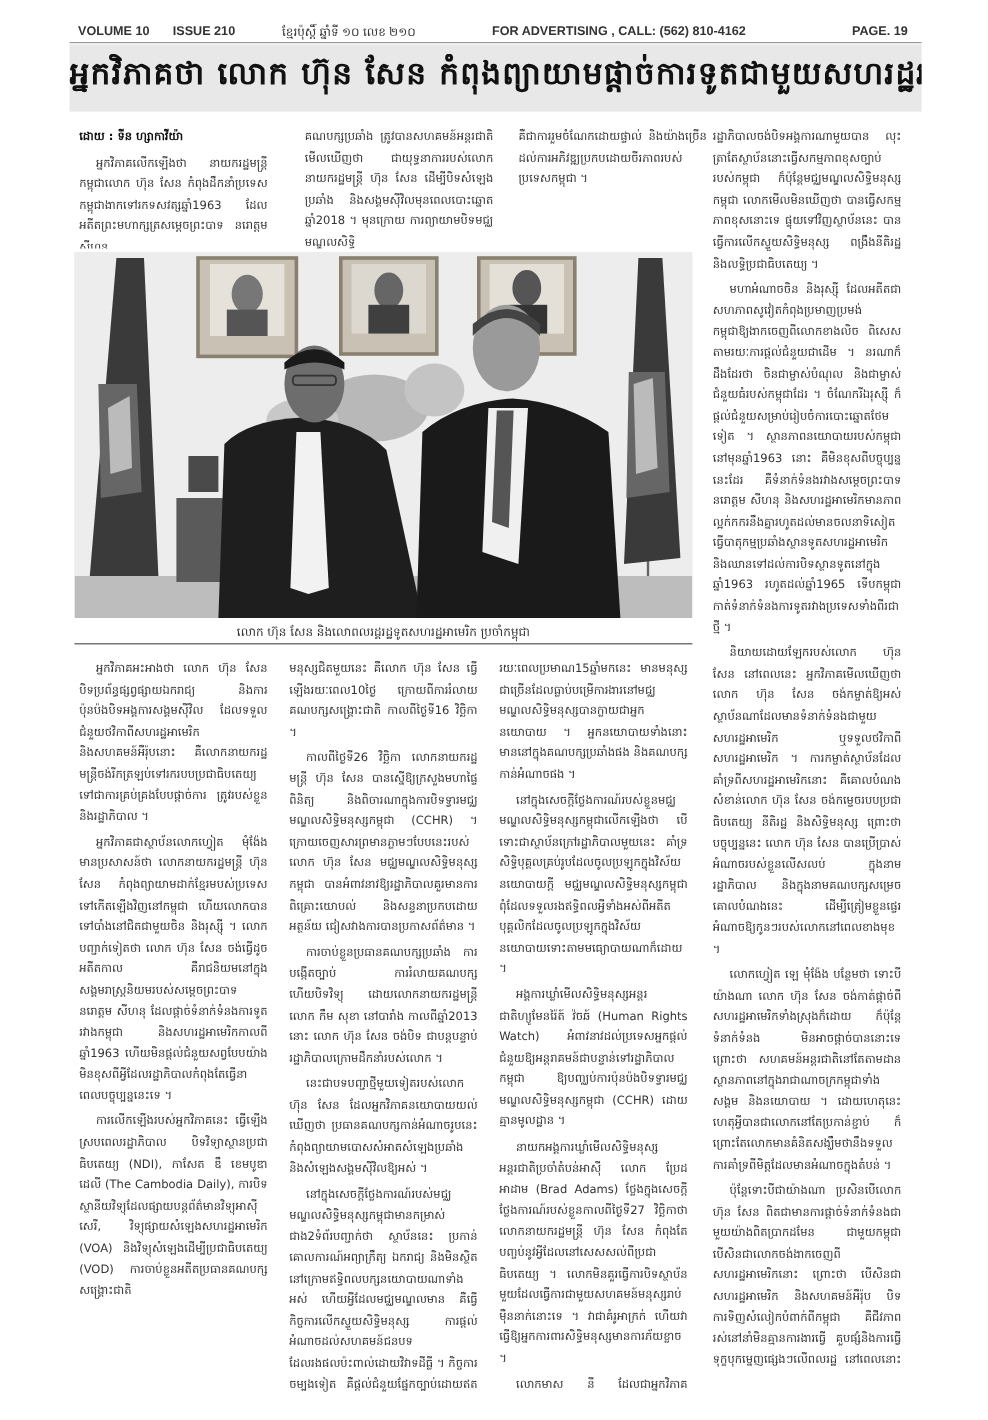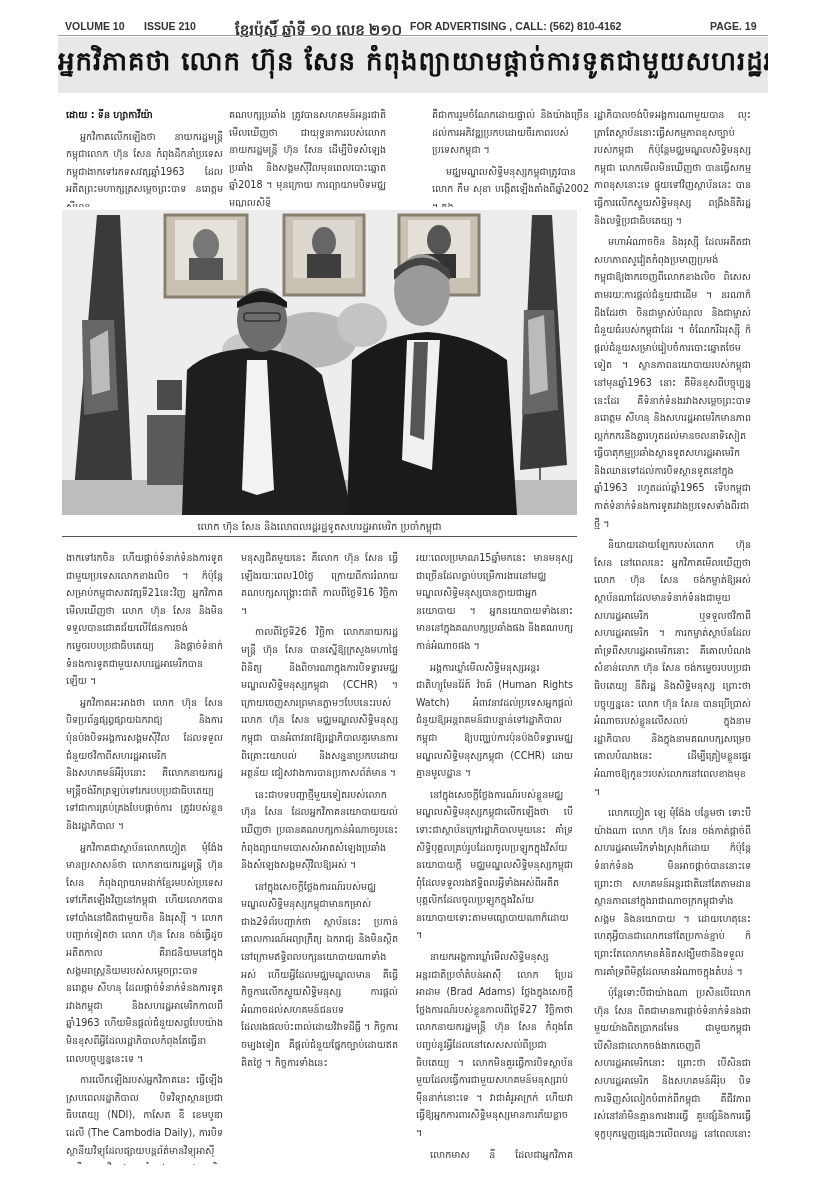--- a/index.html
+++ b/index.html
@@ -16,40 +16,39 @@
   .photo{position:absolute;left:62px;top:210px;width:515px;height:305px;background:#e9e9e9;overflow:hidden;}
   .caption{position:absolute;left:62px;top:520px;width:515px;text-align:center;font-size:10px;color:#333;}
   .caption-rule{position:absolute;left:62px;top:536px;width:515px;height:1px;background:#555;}
 </style>
 </head>
 <body>
 
 <div class="masthead">
   <span style="left:0">VOLUME 10</span>
   <span style="left:79px">ISSUE 210</span>
-  <span style="left:170px;font-weight:bold;font-size:15px">ខ្មែរប៉ុស្តិ៍ ឆ្នាំទី ១០ លេខ ២១០</span>
+  <span style="left:170px;font-weight:normal;font-size:10px">ខ្មែរប៉ុស្តិ៍ ឆ្នាំទី ១០ លេខ ២១០</span>
   <span style="left:345px">FOR ADVERTISING ,  CALL: (562) 810-4162</span>
   <span style="left:645px">PAGE. 19</span>
 </div>
 <div class="rule-top"></div>
 
 <div class="headline-band">
   <div class="headline">អ្នកវិភាគថា លោក ហ៊ុន សែន កំពុងព្យាយាមផ្តាច់ការទូតជាមួយសហរដ្ឋអាមេរិក</div>
 </div>
 
 <div class="col" style="left:62px;top:102px;height:105px">
   <p class="byline">ដោយ : ទីន ហ្សាកាវីយ៉ា</p>
   <p>អ្នកវិភាគលើកឡើងថា នាយករដ្ឋមន្ត្រីកម្ពុជាលោក ហ៊ុន សែន កំពុងដឹកនាំប្រទេសកម្ពុជាងាកទៅរកទសវត្សឆ្នាំ1963 ដែលអតីតព្រះមហាក្សត្រសម្តេចព្រះបាទ នរោត្តម សីហនុ</p>
 </div>
-<div class="col" style="left:225px;top:102px;height:105px">
+<div class="col" style="left:250px;top:102px;height:105px">
   <p class="noindent">គណបក្សប្រឆាំង ត្រូវបានសហគមន៍អន្តរជាតិមើលឃើញថា ជាយុទ្ធនាការរបស់លោកនាយករដ្ឋមន្ត្រី ហ៊ុន សែន ដើម្បីបិទសំឡេងប្រឆាំង និងសង្គមស៊ីវិលមុនពេលបោះឆ្នោតឆ្នាំ2018 ។ មុនក្រោយ ការព្យាយាមបិទមជ្ឈមណ្ឌលសិទ្ធិ</p>
 </div>
 <div class="col" style="left:428px;top:102px;height:105px">
   <p class="noindent">គឺជាការរួមចំណែកដោយផ្ទាល់ និងយ៉ាងច្រើនដល់ការអភិវឌ្ឍប្រកបដោយចីរភាពរបស់ប្រទេសកម្ពុជា ។</p>
-  <p>មជ្ឈមណ្ឌលសិទ្ធិមនុស្សកម្ពុជាត្រូវបានលោក កឹម សុខា បង្កើតឡើងតាំងពីឆ្នាំ2002 ។ ក្នុង</p>
 </div>
 
 <div class="photo">
   <svg width="515" height="305" viewBox="0 0 515 305">
     <rect x="0" y="0" width="515" height="305" fill="#ededed"></rect>
 
     <g>
       <line x1="40" y1="5" x2="40" y2="300" stroke="#666" stroke-width="2"></line>
       <path d="M35 5 L58 5 L70 270 L12 280 Z" fill="#3a3a3a"></path>
       <path d="M20 110 L52 110 L56 200 L22 205 Z" fill="#666"></path>
@@ -106,35 +105,35 @@
       <path d="M352 132 L366 132 L362 230 L348 225 Z" fill="#555"></path>
       <ellipse cx="360" cy="80" rx="28" ry="36" fill="#9a9a9a"></ellipse>
       <path d="M332 70 Q360 40 388 70 L388 60 Q360 35 332 60 Z" fill="#444"></path>
     </g>
   </svg>
 </div>
 <div class="caption">លោក ហ៊ុន សែន និងលោពលរដ្គរដ្ឋទូតសហរដ្ឋអាមេរិក ប្រចាំកម្ពុជា</div>
 <div class="caption-rule"></div>
 
 <div class="col" style="left:62px;top:545px;height:620px">
-  <p class="noindent">ងាកទៅរកចិន ហើយផ្តាច់ទំនាក់ទំនងការទូតជាមួយប្រទេសលោកខាងលិច ។ ក៏ប៉ុន្តែសម្រាប់កម្ពុជាសតវត្សទី21នេះវិញ អ្នកវិភាគមើលឃើញថា លោក ហ៊ុន សែន និងមិនទទួលបានជោគជ័យលើផែនការចង់កម្ទេចរបបប្រជាធិបតេយ្យ និងផ្តាច់ទំនាក់ទំនងការទូតជាមួយសហរដ្ឋអាមេរិកបានឡើយ ។</p>
   <p>អ្នកវិភាគអះអាងថា លោក ហ៊ុន សែន បិទប្រព័ន្ធផ្សព្វផ្សាយឯករាជ្យ និងការប៉ុនប៉ងបិទអង្គការសង្គមស៊ីវិល ដែលទទួលជំនួយថវិកាពីសហរដ្ឋអាមេរិក និងសហគមន៍អឺរ៉ុបនោះ គឺលោកនាយករដ្ឋមន្ត្រីចង់រីកត្រឡប់ទៅរករបបប្រជាធិបតេយ្យ ទៅជាការគ្រប់គ្រងបែបផ្តាច់ការ ត្រូវរបស់ខ្លួន និងរដ្ឋាភិបាល ។</p>
   <p>អ្នកវិភាគជាស្ថាប័នលោកហ្វៀត មុំង៉ែង មានប្រសាសន៍ថា លោកនាយករដ្ឋមន្ត្រី ហ៊ុន សែន កំពុងព្យាយាមដាក់ខ្មែរមបស់ប្រទេសទៅកើតឡើងវិញនៅកម្ពុជា ហើយលោកបានទៅបាំងនៅជិតជាមួយចិន និងរុស្ស៊ី ។ លោកបញ្ជាក់ទៀតថា លោក ហ៊ុន សែន ចង់ធ្វើដូចអតីតកាល គឺរាជនិយមនៅក្នុងសង្គមរាស្ត្រនិយមរបស់សម្តេចព្រះបាទ នរោត្តម សីហនុ ដែលផ្តាច់ទំនាក់ទំនងការទូតរវាងកម្ពុជា និងសហរដ្ឋអាមេរិកកាលពីឆ្នាំ1963 ហើយមិនផ្តល់ជំនួយសព្វបែបយ៉ាង មិនខុសពីអ្វីដែលរដ្ឋាភិបាលកំពុងតែធ្វើនាពេលបច្ចុប្បន្ននេះទេ ។</p>
   <p>ការលើកឡើងរបស់អ្នកវិភាគនេះ ធ្វើឡើងស្របពេលរដ្ឋាភិបាល បិទវិទ្យាស្ថានប្រជាធិបតេយ្យ (NDI), កាសែត ឌឹ ខេមបូឌា ដេលី (The Cambodia Daily), ការបិទស្ថានីយវិទ្យុដែលផ្សាយបន្តព័ត៌មានវិទ្យុអាស៊ីសេរី, វិទ្យុផ្សាយសំឡេងសហរដ្ឋអាមេរិក (VOA) និងវិទ្យុសំឡេងដើម្បីប្រជាធិបតេយ្យ (VOD) ការចាប់ខ្លួនអតីតប្រធានគណបក្សសង្គ្រោះជាតិ</p>
 </div>
 <div class="col" style="left:237px;top:545px;height:620px">
   <p class="noindent">មនុស្សជិតមួយនេះ គឺលោក ហ៊ុន សែន ធ្វើឡើងរយៈពេល10ថ្ងៃ ក្រោយពីការរំលាយគណបក្សសង្គ្រោះជាតិ កាលពីថ្ងៃទី16 វិច្ឆិកា ។</p>
   <p>កាលពីថ្ងៃទី26 វិច្ឆិកា លោកនាយករដ្ឋមន្ត្រី ហ៊ុន សែន បានស្នើឱ្យក្រសួងមហាផ្ទៃពិនិត្យ និងពិចារណាក្នុងការបិទទ្វារមជ្ឈមណ្ឌលសិទ្ធិមនុស្សកម្ពុជា (CCHR) ។ ក្រោយចេញសារព្រមានភ្លាមៗបែបនេះរបស់លោក ហ៊ុន សែន មជ្ឈមណ្ឌលសិទ្ធិមនុស្សកម្ពុជា បានអំពាវនាវឱ្យរដ្ឋាភិបាលគួរមានការពិគ្រោះយោបល់ និងសន្ទនាប្រកបដោយអត្ថន័យ ជៀសវាងការបានប្រកាសព័ត៌មាន ។</p>
+  <p>ការចាប់ខ្លួនប្រធានគណបក្សប្រឆាំង ការបង្កើតច្បាប់ ការរំលាយគណបក្ស ហើយបិទវិទ្យុ ដោយលោកនាយករដ្ឋមន្ត្រី លោក កឹម សុខា នៅបារាំង កាលពីឆ្នាំ2013 នោះ លោក ហ៊ុន សែន ចង់បិទ ជាបន្តបន្ទាប់ រដ្ឋាភិបាលក្រោមដឹកនាំរបស់លោក ។</p>
   <p>នេះជាបទបញ្ជាថ្មីមួយទៀតរបស់លោក ហ៊ុន សែន ដែលអ្នកវិភាគនយោបាយយល់ឃើញថា ប្រធានគណបក្សកាន់អំណាចរូបនេះ កំពុងព្យាយាមបោសសំអាតសំឡេងប្រឆាំង និងសំឡេងសង្គមស៊ីវិលឱ្យអស់ ។</p>
   <p>នៅក្នុងសេចក្តីថ្លែងការណ៍របស់មជ្ឈមណ្ឌលសិទ្ធិមនុស្សកម្ពុជាមានកម្រាស់ជាង2ទំព័របញ្ជាក់ថា ស្ថាប័ននេះ ប្រកាន់គោលការណ៍អព្យាក្រឹត្យ ឯករាជ្យ និងមិនស្ថិតនៅក្រោមឥទ្ធិពលបក្សនយោបាយណាទាំងអស់ ហើយអ្វីដែលមជ្ឈមណ្ឌលមាន គឺធ្វើកិច្ចការលើកស្ទួយសិទ្ធិមនុស្ស ការផ្តល់អំណាចដល់សហគមន៍ជនបទ ដែលរងផលប៉ះពាល់ដោយវិវាទដីធ្លី ។ កិច្ចការចម្បងទៀត គឺផ្តល់ជំនួយផ្នែកច្បាប់ដោយឥតគិតថ្លៃ ។ កិច្ចការទាំងនេះ</p>
 </div>
 <div class="col" style="left:412px;top:545px;height:620px">
   <p class="noindent">រយៈពេលប្រមាណ15ឆ្នាំមកនេះ មានមនុស្សជាច្រើនដែលធ្លាប់បម្រើការងារនៅមជ្ឈមណ្ឌលសិទ្ធិមនុស្សបានក្លាយជាអ្នកនយោបាយ ។ អ្នកនយោបាយទាំងនោះមាននៅក្នុងគណបក្សប្រឆាំងផង និងគណបក្សកាន់អំណាចផង ។</p>
+  <p>នៅក្នុងសេចក្តីថ្លែងការណ៍របស់ខ្លួនមជ្ឈមណ្ឌលសិទ្ធិមនុស្សកម្ពុជាលើកឡើងថា បើទោះជាស្ថាប័នក្រៅរដ្ឋាភិបាលមួយនេះ គាំទ្រសិទ្ធិបុគ្គលគ្រប់រូបដែលចូលប្រឡូកក្នុងវិស័យនយោបាយក្តី មជ្ឈមណ្ឌលសិទ្ធិមនុស្សកម្ពុជាពុំដែលទទួលរងឥទ្ធិពលអ្វីទាំងអស់ពីអតីតបុគ្គលិកដែលចូលប្រឡូកក្នុងវិស័យនយោបាយទោះតាមមធ្យោបាយណាក៏ដោយ ។</p>
   <p>អង្គការឃ្លាំមើលសិទ្ធិមនុស្សអន្តរជាតិហ្យូមែនរ៉ៃត៍ វ៉ចឆ៍ (Human Rights Watch) អំពាវនាវដល់ប្រទេសអ្នកផ្តល់ជំនួយឱ្យអន្តរាគមន៍ជាបន្ទាន់ទៅរដ្ឋាភិបាលកម្ពុជា ឱ្យបញ្ឈប់ការប៉ុនប៉ងបិទទ្វារមជ្ឈមណ្ឌលសិទ្ធិមនុស្សកម្ពុជា (CCHR) ដោយគ្មានមូលដ្ឋាន ។</p>
-  <p>នៅក្នុងសេចក្តីថ្លែងការណ៍របស់ខ្លួនមជ្ឈមណ្ឌលសិទ្ធិមនុស្សកម្ពុជាលើកឡើងថា បើទោះជាស្ថាប័នក្រៅរដ្ឋាភិបាលមួយនេះ គាំទ្រសិទ្ធិបុគ្គលគ្រប់រូបដែលចូលប្រឡូកក្នុងវិស័យនយោបាយក្តី មជ្ឈមណ្ឌលសិទ្ធិមនុស្សកម្ពុជាពុំដែលទទួលរងឥទ្ធិពលអ្វីទាំងអស់ពីអតីតបុគ្គលិកដែលចូលប្រឡូកក្នុងវិស័យនយោបាយទោះតាមមធ្យោបាយណាក៏ដោយ ។</p>
   <p>នាយកអង្គការឃ្លាំមើលសិទ្ធិមនុស្សអន្តរជាតិប្រចាំតំបន់អាស៊ី លោក ប្រែដ អាដាម (Brad Adams) ថ្លែងក្នុងសេចក្តីថ្លែងការណ៍របស់ខ្លួនកាលពីថ្ងៃទី27 វិច្ឆិកាថា លោកនាយករដ្ឋមន្ត្រី ហ៊ុន សែន កំពុងតែបញ្ចប់នូវអ្វីដែលនៅសេសសល់ពីប្រជាធិបតេយ្យ ។ លោកមិនគួរធ្វើការបិទស្ថាប័នមួយដែលធ្វើការជាមួយសហគមន៍មនុស្សរាប់ម៉ឺននាក់នោះទេ ។ វាជាគំរូអាក្រក់ ហើយវាធ្វើឱ្យអ្នកការពារសិទ្ធិមនុស្សមានការភ័យខ្លាច ។</p>
   <p>លោកមាស នី ដែលជាអ្នកវិភាគនយោបាយយល់ឃើញថា ការបិទមជ្ឈមណ្ឌលសិទ្ធិមនុស្សកម្ពុជា ត្រូវបានគេយល់ឃើញថាជាបទបញ្ជាដ៏ធ្ងន់ធ្ងរ ព្រោះនៅពេលនេះ</p>
 </div>
 
 <div class="col" style="left:590px;top:102px;height:1040px">
   <p class="noindent">រដ្ឋាភិបាលចង់បិទអង្គការណាមួយបាន លុះត្រាតែស្ថាប័ននោះធ្វើសកម្មភាពខុសច្បាប់របស់កម្ពុជា ក៏ប៉ុន្តែមជ្ឈមណ្ឌលសិទ្ធិមនុស្សកម្ពុជា លោកមើលមិនឃើញថា បានធ្វើសកម្មភាពខុសនោះទេ ផ្ទុយទៅវិញស្ថាប័ននេះ បានធ្វើការលើកស្ទួយសិទ្ធិមនុស្ស ពង្រឹងនីតិរដ្ឋ និងលទ្ធិប្រជាធិបតេយ្យ ។</p>
   <p>មហាអំណាចចិន និងរុស្ស៊ី ដែលអតីតជាសហភាពសូវៀតកំពុងប្រមាញប្រមង់កម្ពុជាឱ្យងាកចេញពីលោកខាងលិច ពិសេសតាមរយៈការផ្តល់ជំនួយជាដើម ។ នរណាក៏ដឹងដែរថា ចិនជាម្ចាស់បំណុល និងជាម្ចាស់ជំនួយធំរបស់កម្ពុជាដែរ ។ ចំណែករីឯរុស្ស៊ី ក៏ផ្តល់ជំនួយសម្រាប់រៀបចំការបោះឆ្នោតថែមទៀត ។ ស្ថានភាពនយោបាយរបស់កម្ពុជានៅមុនឆ្នាំ1963 នោះ គឺមិនខុសពីបច្ចុប្បន្ននេះដែរ គឺទំនាក់ទំនងរវាងសម្តេចព្រះបាទ នរោត្តម សីហនុ និងសហរដ្ឋអាមេរិកមានភាព ល្អក់កករនឹងគ្នារហូតដល់មានចលនាទិសៀតធ្វើបាតុកម្មប្រឆាំងស្ថានទូតសហរដ្ឋអាមេរិក និងឈានទៅដល់ការបិទស្ថានទូតនៅក្នុងឆ្នាំ1963 រហូតដល់ឆ្នាំ1965 ទើបកម្ពុជាកាត់ទំនាក់ទំនងការទូតរវាងប្រទេសទាំងពីរជាថ្មី ។</p>
   <p>និយាយដោយឡែករបស់លោក ហ៊ុន សែន នៅពេលនេះ អ្នកវិភាគមើលឃើញថា លោក ហ៊ុន សែន ចង់កម្ចាត់ឱ្យអស់ស្ថាប័នណាដែលមានទំនាក់ទំនងជាមួយសហរដ្ឋអាមេរិក ឬទទួលថវិកាពីសហរដ្ឋអាមេរិក ។ ការកម្ចាត់ស្ថាប័នដែលគាំទ្រពីសហរដ្ឋអាមេរិកនោះ គឺគោលបំណងសំខាន់លោក ហ៊ុន សែន ចង់កម្ទេចរបបប្រជាធិបតេយ្យ នីតិរដ្ឋ និងសិទ្ធិមនុស្ស ព្រោះថា បច្ចុប្បន្ននេះ លោក ហ៊ុន សែន បានប្រើប្រាស់អំណាចរបស់ខ្លួនលើសលប់ ក្នុងនាមរដ្ឋាភិបាល និងក្នុងនាមគណបក្សសម្រេចគោលបំណងនេះ ដើម្បីត្រៀមខ្លួនផ្ទេរអំណាចឱ្យកូនៗរបស់លោកនៅពេលខាងមុខ ។</p>
   <p>លោកហ្វៀត ឡេ មុំង៉ែង បន្ថែមថា ទោះបីយ៉ាងណា លោក ហ៊ុន សែន ចង់កាត់ផ្តាច់ពីសហរដ្ឋអាមេរិកទាំងស្រុងក៏ដោយ ក៏ប៉ុន្តែទំនាក់ទំនង មិនអាចផ្តាច់បាននោះទេ ព្រោះថា សហគមន៍អន្តរជាតិនៅតែតាមដានស្ថានភាពនៅក្នុងរាជាណាចក្រកម្ពុជាទាំងសង្គម និងនយោបាយ ។ ដោយហេតុនេះ ហេតុអ្វីបានជាលោកនៅតែប្រកាន់ខ្ជាប់ ក៏ព្រោះតែលោកមានគំនិតសង្ឃឹមថានឹងទទួលការគាំទ្រពីមិត្តដែលមានអំណាចក្នុងតំបន់ ។</p>
   <p>ប៉ុន្តែទោះបីជាយ៉ាងណា ប្រសិនបើលោក ហ៊ុន សែន ពិតជាមានការផ្តាច់ទំនាក់ទំនងជាមួយយ៉ាងពិតប្រាកដមែន ជាមួយកម្ពុជា បើសិនជាលោកចង់ងាកចេញពីសហរដ្ឋអាមេរិកនោះ ព្រោះថា បើសិនជាសហរដ្ឋអាមេរិក និងសហគមន៍អឺរ៉ុប បិទការទិញសំលៀកបំពាក់ពីកម្ពុជា គឺជីវភាពរស់នៅនាំមិនគ្មានការងារធ្វើ គួបផ្សំនិងការធ្វើទុក្ខបុកម្នេញផ្សេងៗលើពលរដ្ឋ នៅពេលនោះចលនាបះបោរប្រឆាំងនឹងលោក អាចនឹងកើតឡើងក៏ថាបាន ៕</p>

